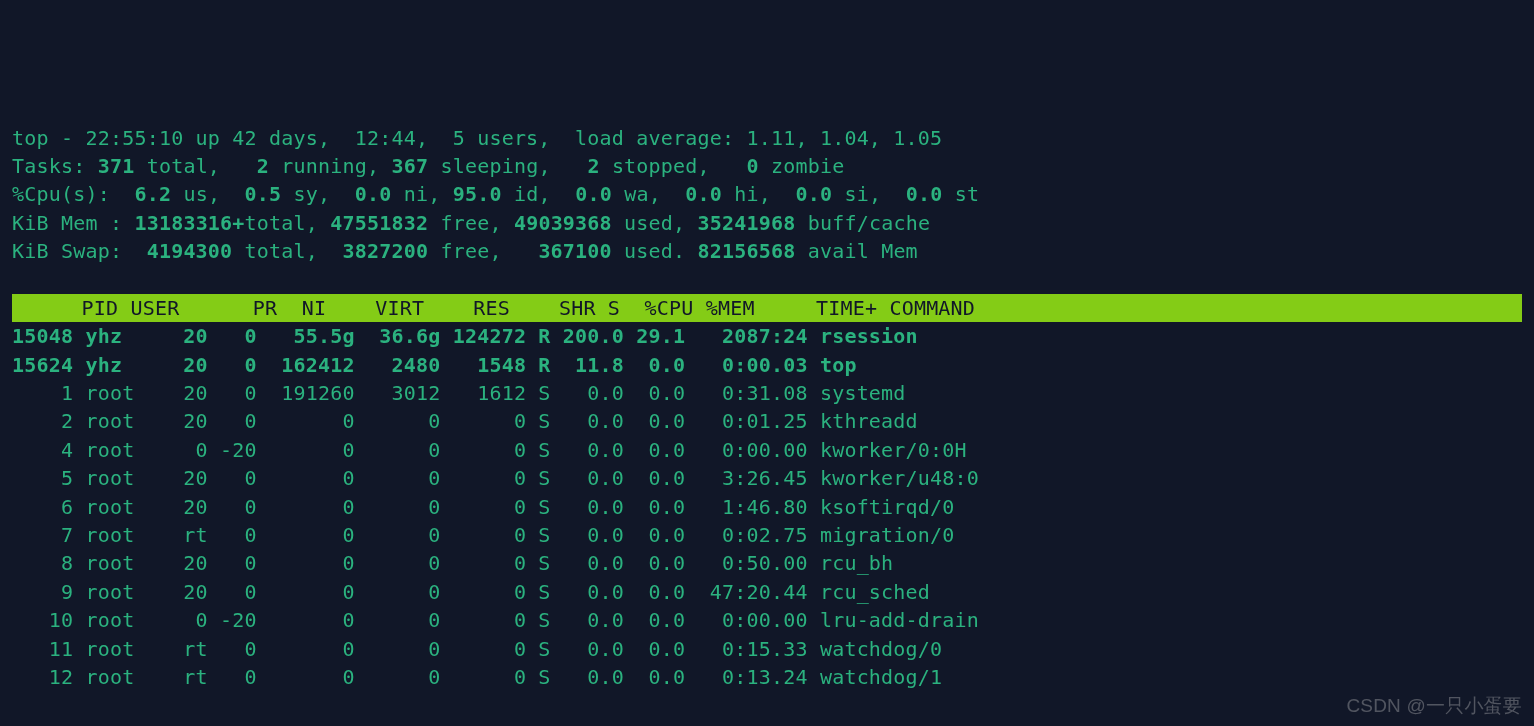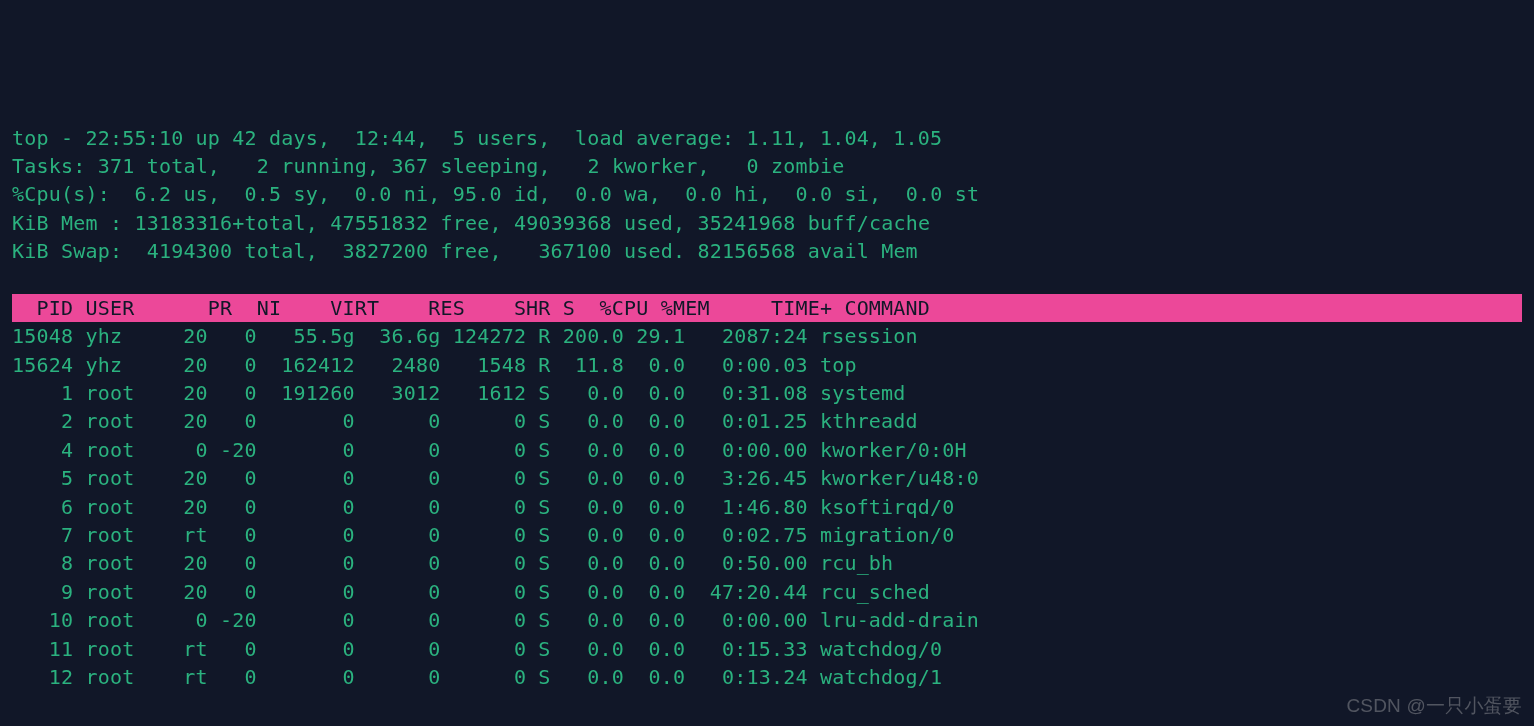--- a/index.html
+++ b/index.html
@@ -6,43 +6,44 @@
     margin: 0;
     padding: 10px 12px;
     background: #111728;
     color: #2bb27f;
     font-family: "Menlo", "Consolas", "DejaVu Sans Mono", monospace;
     font-size: 20px;
     line-height: 1.42;
     white-space: pre;
     letter-spacing: 0.2px;
   }
-  .b { font-weight: normal; }
+  .b { font-weight: bold; }
   .hdrbar {
-    background: #ec4899;
+    background: #84cc16;
     color: #111728;
     display: block;
+    text-align: center;
   }
   .watermark {
     position: fixed;
     right: 12px;
     bottom: 6px;
     color: rgba(200,200,200,0.35);
     font-size: 19px;
     font-family: sans-serif;
     white-space: nowrap;
   }
 </style>
 </head>
 <body>
 
 
 
 <div><span>top - 22:55:10 up 42 days,  12:44,  5 users,  load average: 1.11, 1.04, 1.05</span>
-<span>Tasks: </span><span class="b">371</span><span> total,   </span><span class="b">2</span><span> running, </span><span class="b">367</span><span> sleeping,   </span><span class="b">2</span><span> kworker,   </span><span class="b">0</span><span> zombie</span>
+<span>Tasks: </span><span class="b">371</span><span> total,   </span><span class="b">2</span><span> running, </span><span class="b">367</span><span> sleeping,   </span><span class="b">2</span><span> stopped,   </span><span class="b">0</span><span> zombie</span>
 <span>%Cpu(s):  </span><span class="b">6.2</span><span> us,  </span><span class="b">0.5</span><span> sy,  </span><span class="b">0.0</span><span> ni, </span><span class="b">95.0</span><span> id,  </span><span class="b">0.0</span><span> wa,  </span><span class="b">0.0</span><span> hi,  </span><span class="b">0.0</span><span> si,  </span><span class="b">0.0</span><span> st</span>
 <span>KiB Mem : </span><span class="b">13183316+</span><span>total, </span><span class="b">47551832</span><span> free, </span><span class="b">49039368</span><span> used, </span><span class="b">35241968</span><span> buff/cache</span>
 <span>KiB Swap:  </span><span class="b">4194300</span><span> total,  </span><span class="b">3827200</span><span> free,   </span><span class="b">367100</span><span> used. </span><span class="b">82156568</span><span> avail Mem </span>
 </div>
 <span class="hdrbar">  PID USER      PR  NI    VIRT    RES    SHR S  %CPU %MEM     TIME+ COMMAND                                         </span><div id="rows"><span class="b">15048 yhz     20   0   55.5g  36.6g 124272 R 200.0 29.1   2087:24 rsession</span>
 <span class="b">15624 yhz     20   0  162412   2480   1548 R  11.8  0.0   0:00.03 top</span>
 <span class="">    1 root    20   0  191260   3012   1612 S   0.0  0.0   0:31.08 systemd</span>
 <span class="">    2 root    20   0       0      0      0 S   0.0  0.0   0:01.25 kthreadd</span>
 <span class="">    4 root     0 -20       0      0      0 S   0.0  0.0   0:00.00 kworker/0:0H</span>
 <span class="">    5 root    20   0       0      0      0 S   0.0  0.0   3:26.45 kworker/u48:0</span>

